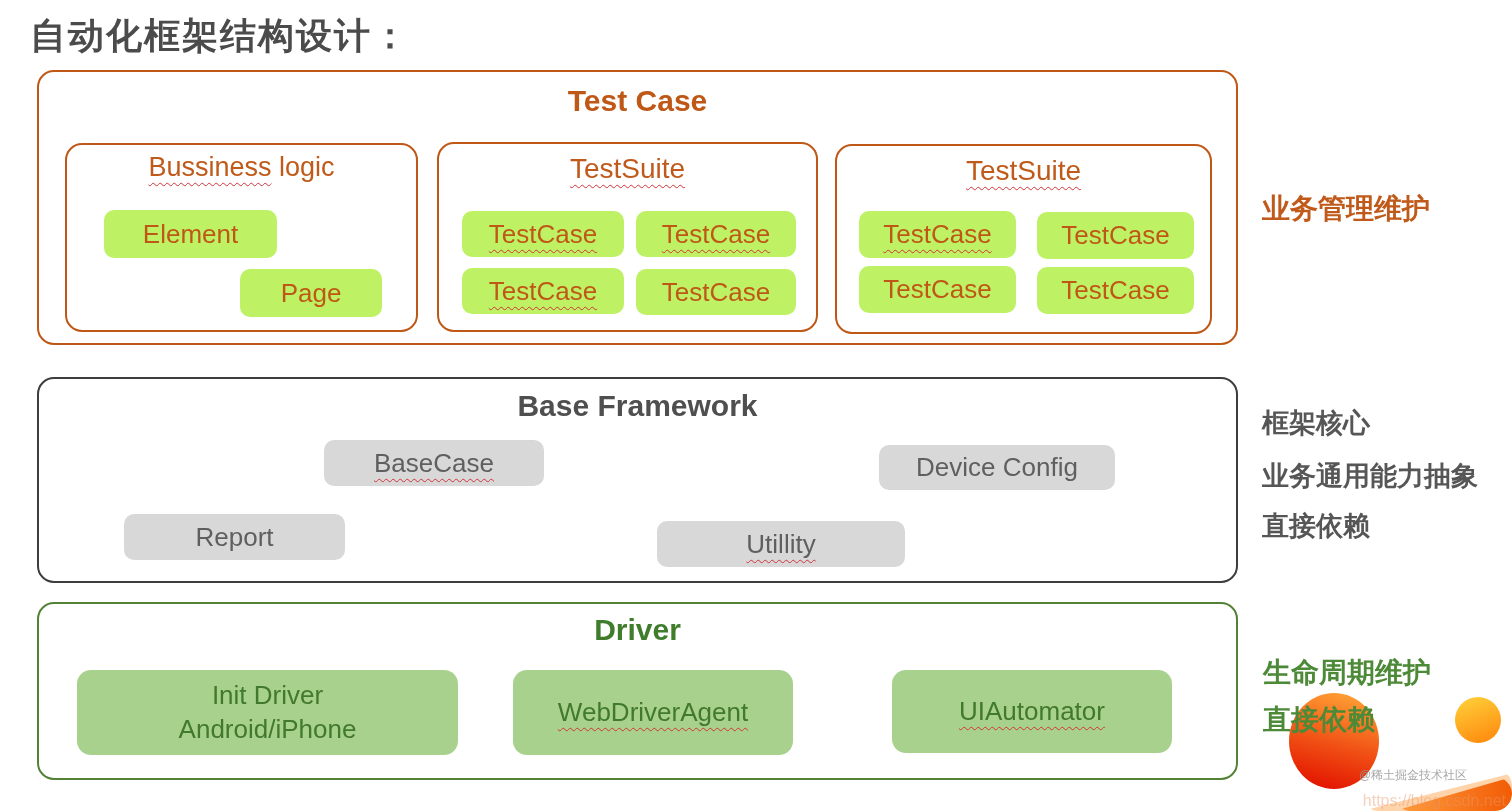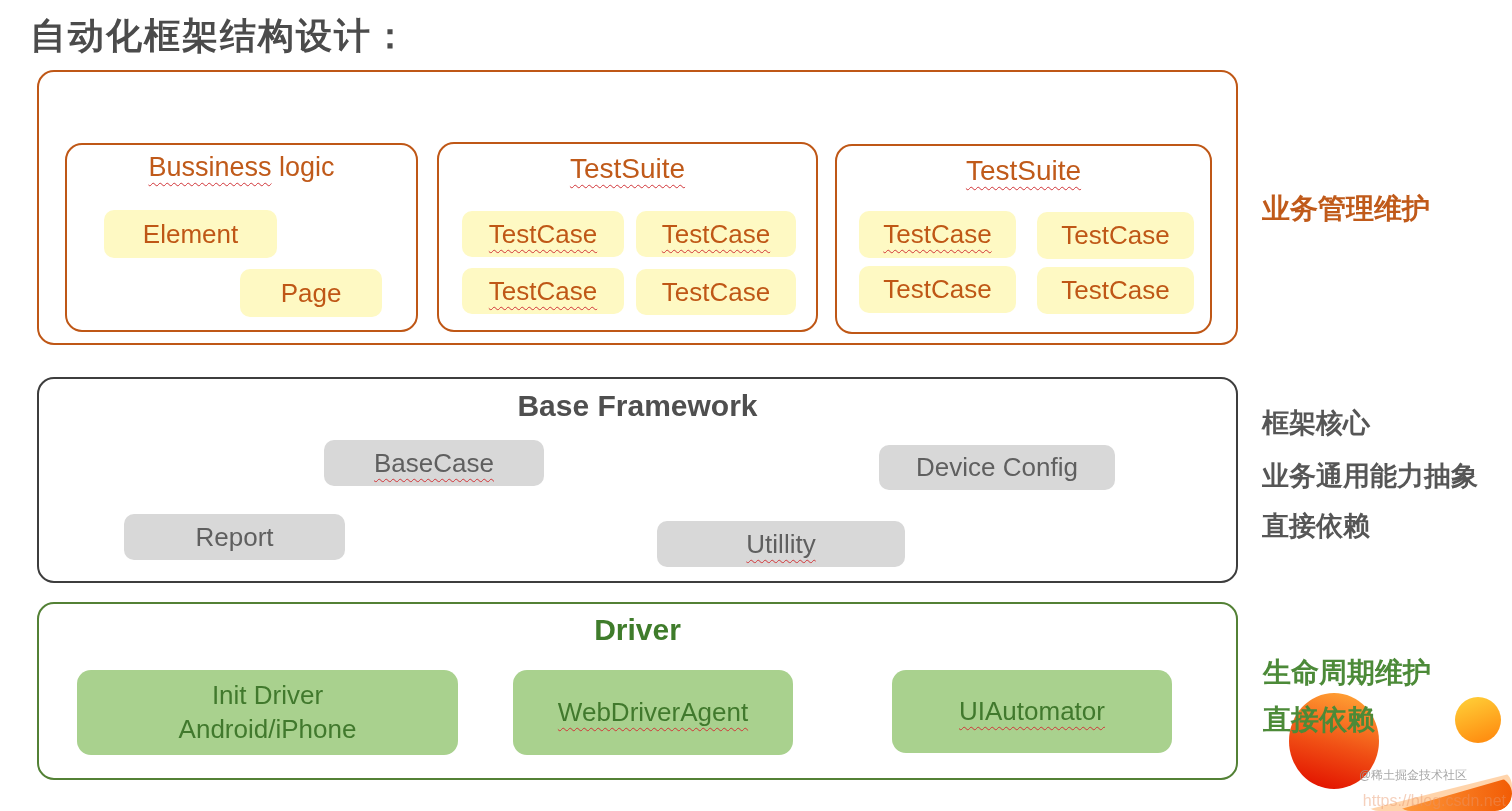--- a/index.html
+++ b/index.html
@@ -25,21 +25,21 @@
   .sub-box { position:absolute; border:2px solid #bf5716; background:#fff; }
   .biz-box   { left:26px;  top:71px; width:353px; height:189px; }
   .suite-box1{ left:398px; top:70px; width:381px; height:190px; }
   .suite-box2{ left:796px; top:72px; width:377px; height:190px; }
   .sub-title { text-align:center; font-size:27px; color:#c05a1a; margin-top:7px; }
   .suite-box1 .sub-title, .suite-box2 .sub-title { font-size:28px; margin-top:9px; }
 
   
   .chip { position:absolute; display:flex; align-items:center; justify-content:center;
           border-radius:10px; font-size:26px; }
-  .chip-orange { background:#fef9c3; color:#bf5716; }
+  .chip-orange { background:#bef264; color:#bf5716; }
   .chip-gray   { background:#d8d8d8; color:#5f5f5f; }
   .chip-green  { background:#a9d18e; color:#41792d; border-radius:14px; }
 
   
   .chip-element { left:37px;  top:65px;  width:173px; height:48px; }
   .chip-page    { left:173px; top:124px; width:142px; height:48px; }
 
   
   .s1a { left:23px;  top:67px;  width:162px; height:46px; }
   .s1b { left:197px; top:67px;  width:160px; height:46px; }
@@ -95,20 +95,21 @@
                    text-align:right; font-size:16px; color:rgba(233,150,106,.45); }
 </style>
 </head>
 <body>
 
 <div class="stage">
 
   <div class="page-title">自动化框架结构设计：</div>
 
   <div class="layer box-testcase">
+    <div class="layer-title tc-title">Test Case</div>
 
     <div class="sub-box biz-box">
       <div class="sub-title">
         <span class="squiggle">Bussiness</span><span> logic</span>
       </div>
       <div class="chip chip-orange chip-element">Element</div>
       <div class="chip chip-orange chip-page">Page</div>
     </div>
 
     <div class="sub-box suite-box1">

